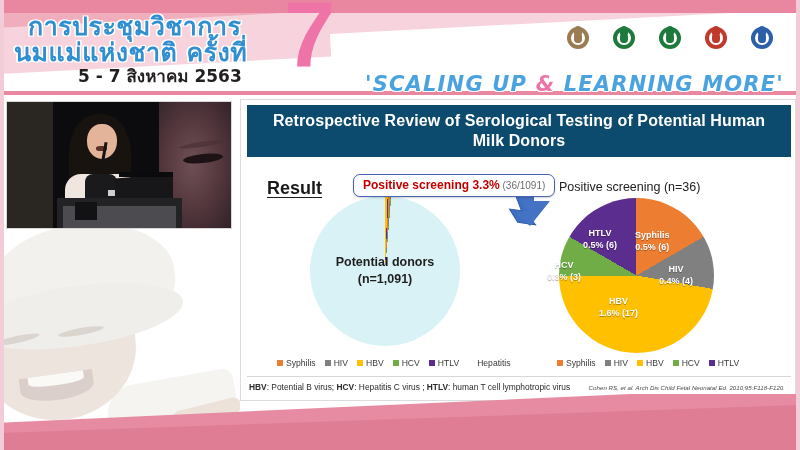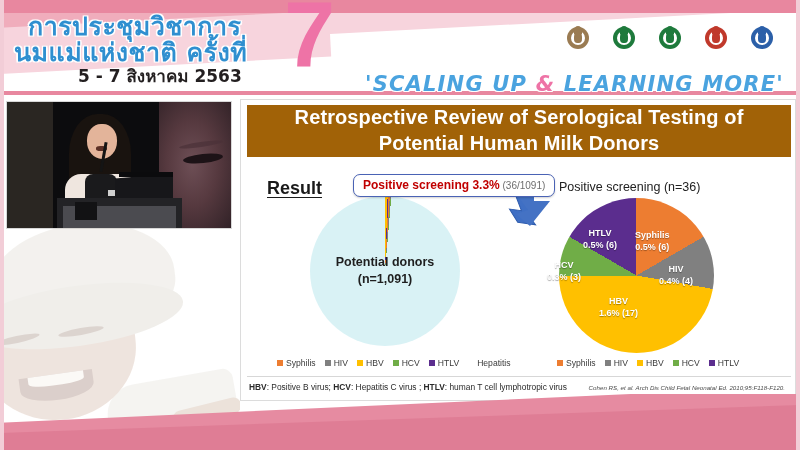--- a/index.html
+++ b/index.html
@@ -212,25 +212,25 @@
   #slide {
     position: absolute; left: 240px; top: 99px;
     width: 556px; height: 302px;
     background: #ffffff;
     border: 1px solid #dcdcdc;
     overflow: hidden;
   }
   #slide-title {
     position: absolute; left: 6px; top: 5px;
     width: 544px; height: 52px;
-    background: #a16207;
+    background: #0c4a6e;
     color: #ffffff;
     display: flex; align-items: center; justify-content: center;
     text-align: center;
-    font-size: 20px; font-weight: bold; line-height: 1.28;
+    font-size: 16px; font-weight: bold; line-height: 1.28;
     letter-spacing: .1px;
     padding: 0 10px;
   }
   #result-label {
     position: absolute; left: 26px; top: 78px;
     font-size: 18px; font-weight: bold; color: #1a1a1a;
     text-decoration: underline;
     text-underline-offset: 3px;
   }
   #positive-callout {
@@ -550,21 +550,21 @@
         </div>
         <div class="legend-item">
           <span class="legend-swatch" style="background: rgb(91, 45, 142);"></span>
           <span>HTLV</span>
         </div>
       </div>
 
     <div id="slide-divider"></div>
 
     <div id="footer-note">
-      <b>HBV</b><span>: Positive B virus; </span><b>HCV</b><span>: Hepatitis C virus ; </span><b>HTLV</b><span>: human T cell lymphotropic virus</span>
+      <b>HBV</b><span>: Potential B virus; </span><b>HCV</b><span>: Hepatitis C virus ; </span><b>HTLV</b><span>: human T cell lymphotropic virus</span>
     </div>
 
     <div id="citation">Cohen RS, et al. Arch Dis Child Fetal Neonatal Ed. 2010;95:F118-F120.</div>
 
   </div>
 
   <div id="bottom-band">
     <div class="bb-wedge"></div>
     <div class="bb-wedge2"></div>
   </div>

